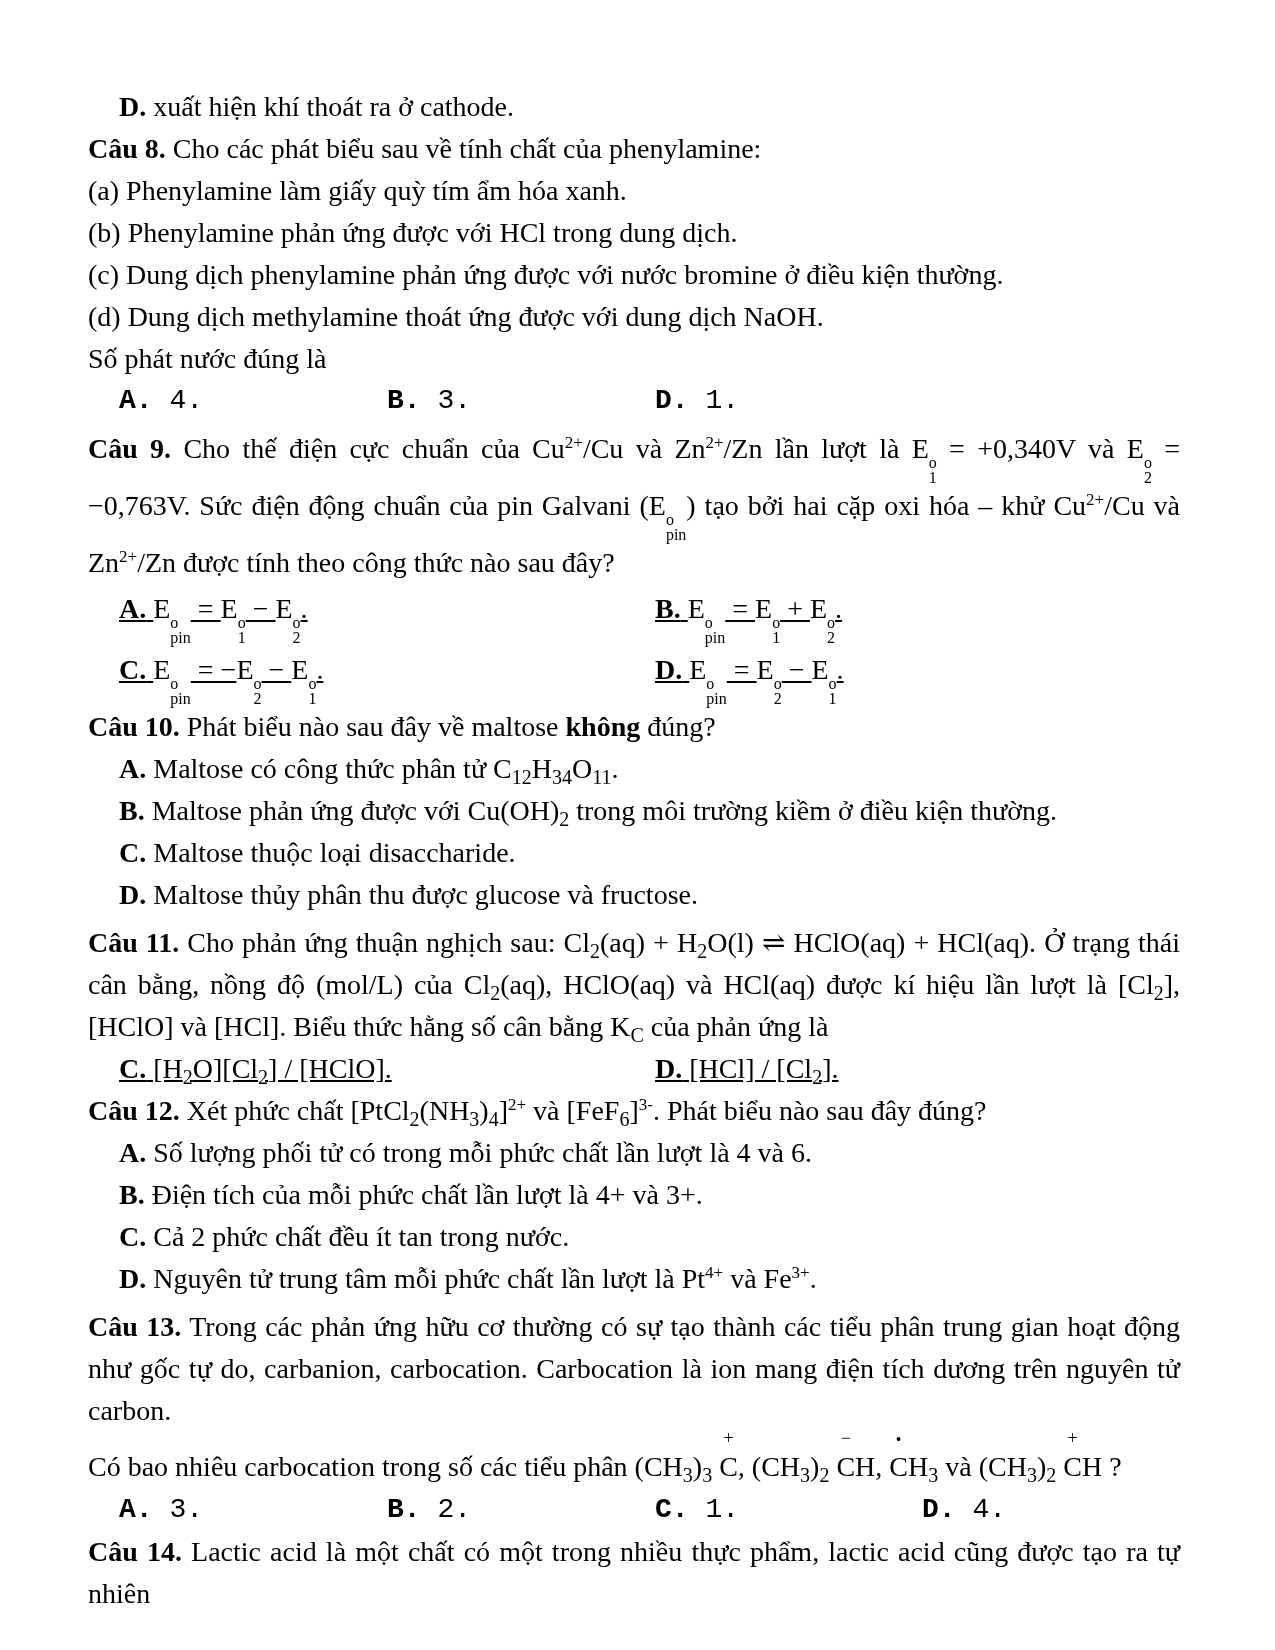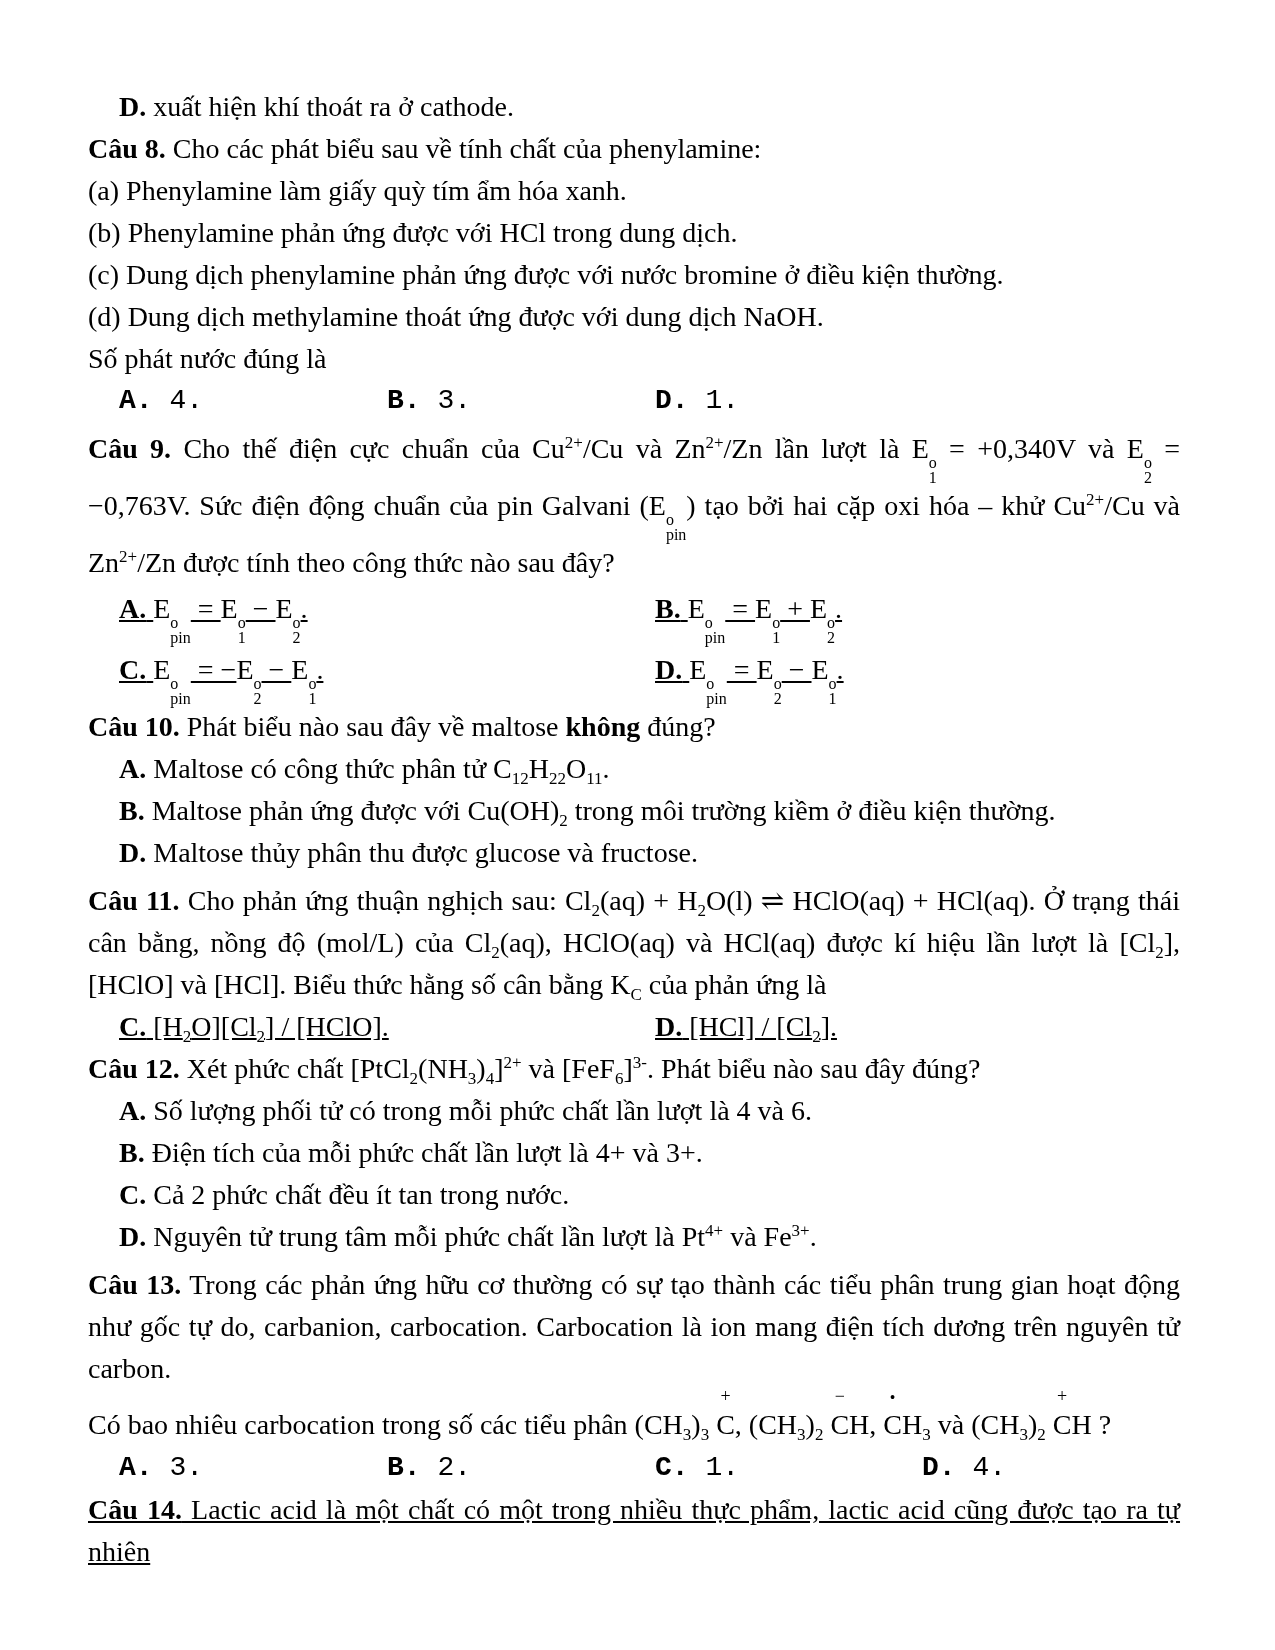--- a/index.html
+++ b/index.html
@@ -9,37 +9,37 @@
     overflow:hidden;
   }
   .page {
     box-sizing:border-box;
     width:1275px; height:1650px;
     padding:86px 95px 12px 88px;
   }
   .line { font-size:28px; line-height:42px; }
   .opt-indent { padding-left:31px; }
   .just { text-align:justify;margin-top:6px; }
-  .just-last { text-align:justify; text-align-last:justify;text-decoration:underline; }
+  .just-last { text-align:justify; text-align-last:justify; }
   .formula { padding-top:12px; line-height:45px; }
   .row4 {
     display:grid;
     grid-template-columns:268px 268px 267px 1fr;
     padding-left:31px;
     font-family:Liberation Mono, monospace;
   }
   .row2 {
     display:grid;
     grid-template-columns:536px 1fr;
     padding-left:31px;
     text-decoration:underline;
   }
   .row2.math { line-height:49px; }
   .bold { font-weight:700; }
-  .sub { font-size:17px; vertical-align:-6px; line-height:0; }
+  .sub { font-size:20px; vertical-align:-6px; line-height:0; }
   .sup { font-size:17px; vertical-align:10px; line-height:0; }
   .es { display:inline-block; white-space:nowrap; }
   .es .stk {
     display:inline-flex; flex-direction:column; text-align:left;
     font-size:16px; line-height:15px; vertical-align:-10px;
   }
   .ov { display:inline-block; position:relative; }
   .ov .mk {
     position:absolute; left:50%; transform:translateX(-50%);
     top:-13px; font-size:18px; line-height:14px;
@@ -110,22 +110,23 @@
             <span>pin</span>
           </span></span> = <span class="es"><span>E</span><span class="stk">
             <span>o</span>
             <span>2</span>
           </span></span> − <span class="es"><span>E</span><span class="stk">
             <span>o</span>
             <span>1</span>
           </span></span>.</span>
     </div>
     <div class="line"><span class="bold">Câu 10.</span> Phát biểu nào sau đây về maltose <span class="bold">không</span> đúng?</div>
-    <div class="line opt-indent"><span class="bold">A.</span> Maltose có công thức phân tử C<span class="sub">12</span>H<span class="sub">22</span>O<span class="sub">11</span>.</div>
+    <div class="line opt-indent"><span class="bold">A.</span> Maltose có công thức phân tử C<span class="sub">12</span>H<span class="sub">34</span>O<span class="sub">11</span>.</div>
     <div class="line opt-indent"><span class="bold">B.</span> Maltose phản ứng được với Cu(OH)<span class="sub">2</span> trong môi trường kiềm ở điều kiện thường.</div>
+    <div class="line opt-indent"><span class="bold">C.</span> Maltose thuộc loại disaccharide.</div>
     <div class="line opt-indent"><span class="bold">D.</span> Maltose thủy phân thu được glucose và fructose.</div>
     <div class="line just"><span class="bold">Câu 11.</span> Cho phản ứng thuận nghịch sau: Cl<span class="sub">2</span>(aq) + H<span class="sub">2</span>O(l) ⇌ HClO(aq) + HCl(aq). Ở trạng thái cân bằng, nồng độ (mol/L) của Cl<span class="sub">2</span>(aq), HClO(aq) và HCl(aq) được kí hiệu lần lượt là [Cl<span class="sub">2</span>], [HClO] và [HCl]. Biểu thức hằng số cân bằng K<span class="sub">C</span> của phản ứng là</div>
     <div class="line row2">
       <span><span class="bold">C.</span> [H<span class="sub">2</span>O][Cl<span class="sub">2</span>] / [HClO].</span>
       <span><span class="bold">D.</span> [HCl] / [Cl<span class="sub">2</span>].</span>
     </div>
     <div class="line"><span class="bold">Câu 12.</span> Xét phức chất [PtCl<span class="sub">2</span>(NH<span class="sub">3</span>)<span class="sub">4</span>]<span class="sup">2+</span> và [FeF<span class="sub">6</span>]<span class="sup">3-</span>. Phát biểu nào sau đây đúng?</div>
     <div class="line opt-indent"><span class="bold">A.</span> Số lượng phối tử có trong mỗi phức chất lần lượt là 4 và 6.</div>
     <div class="line opt-indent"><span class="bold">B.</span> Điện tích của mỗi phức chất lần lượt là 4+ và 3+.</div>
     <div class="line opt-indent"><span class="bold">C.</span> Cả 2 phức chất đều ít tan trong nước.</div>

